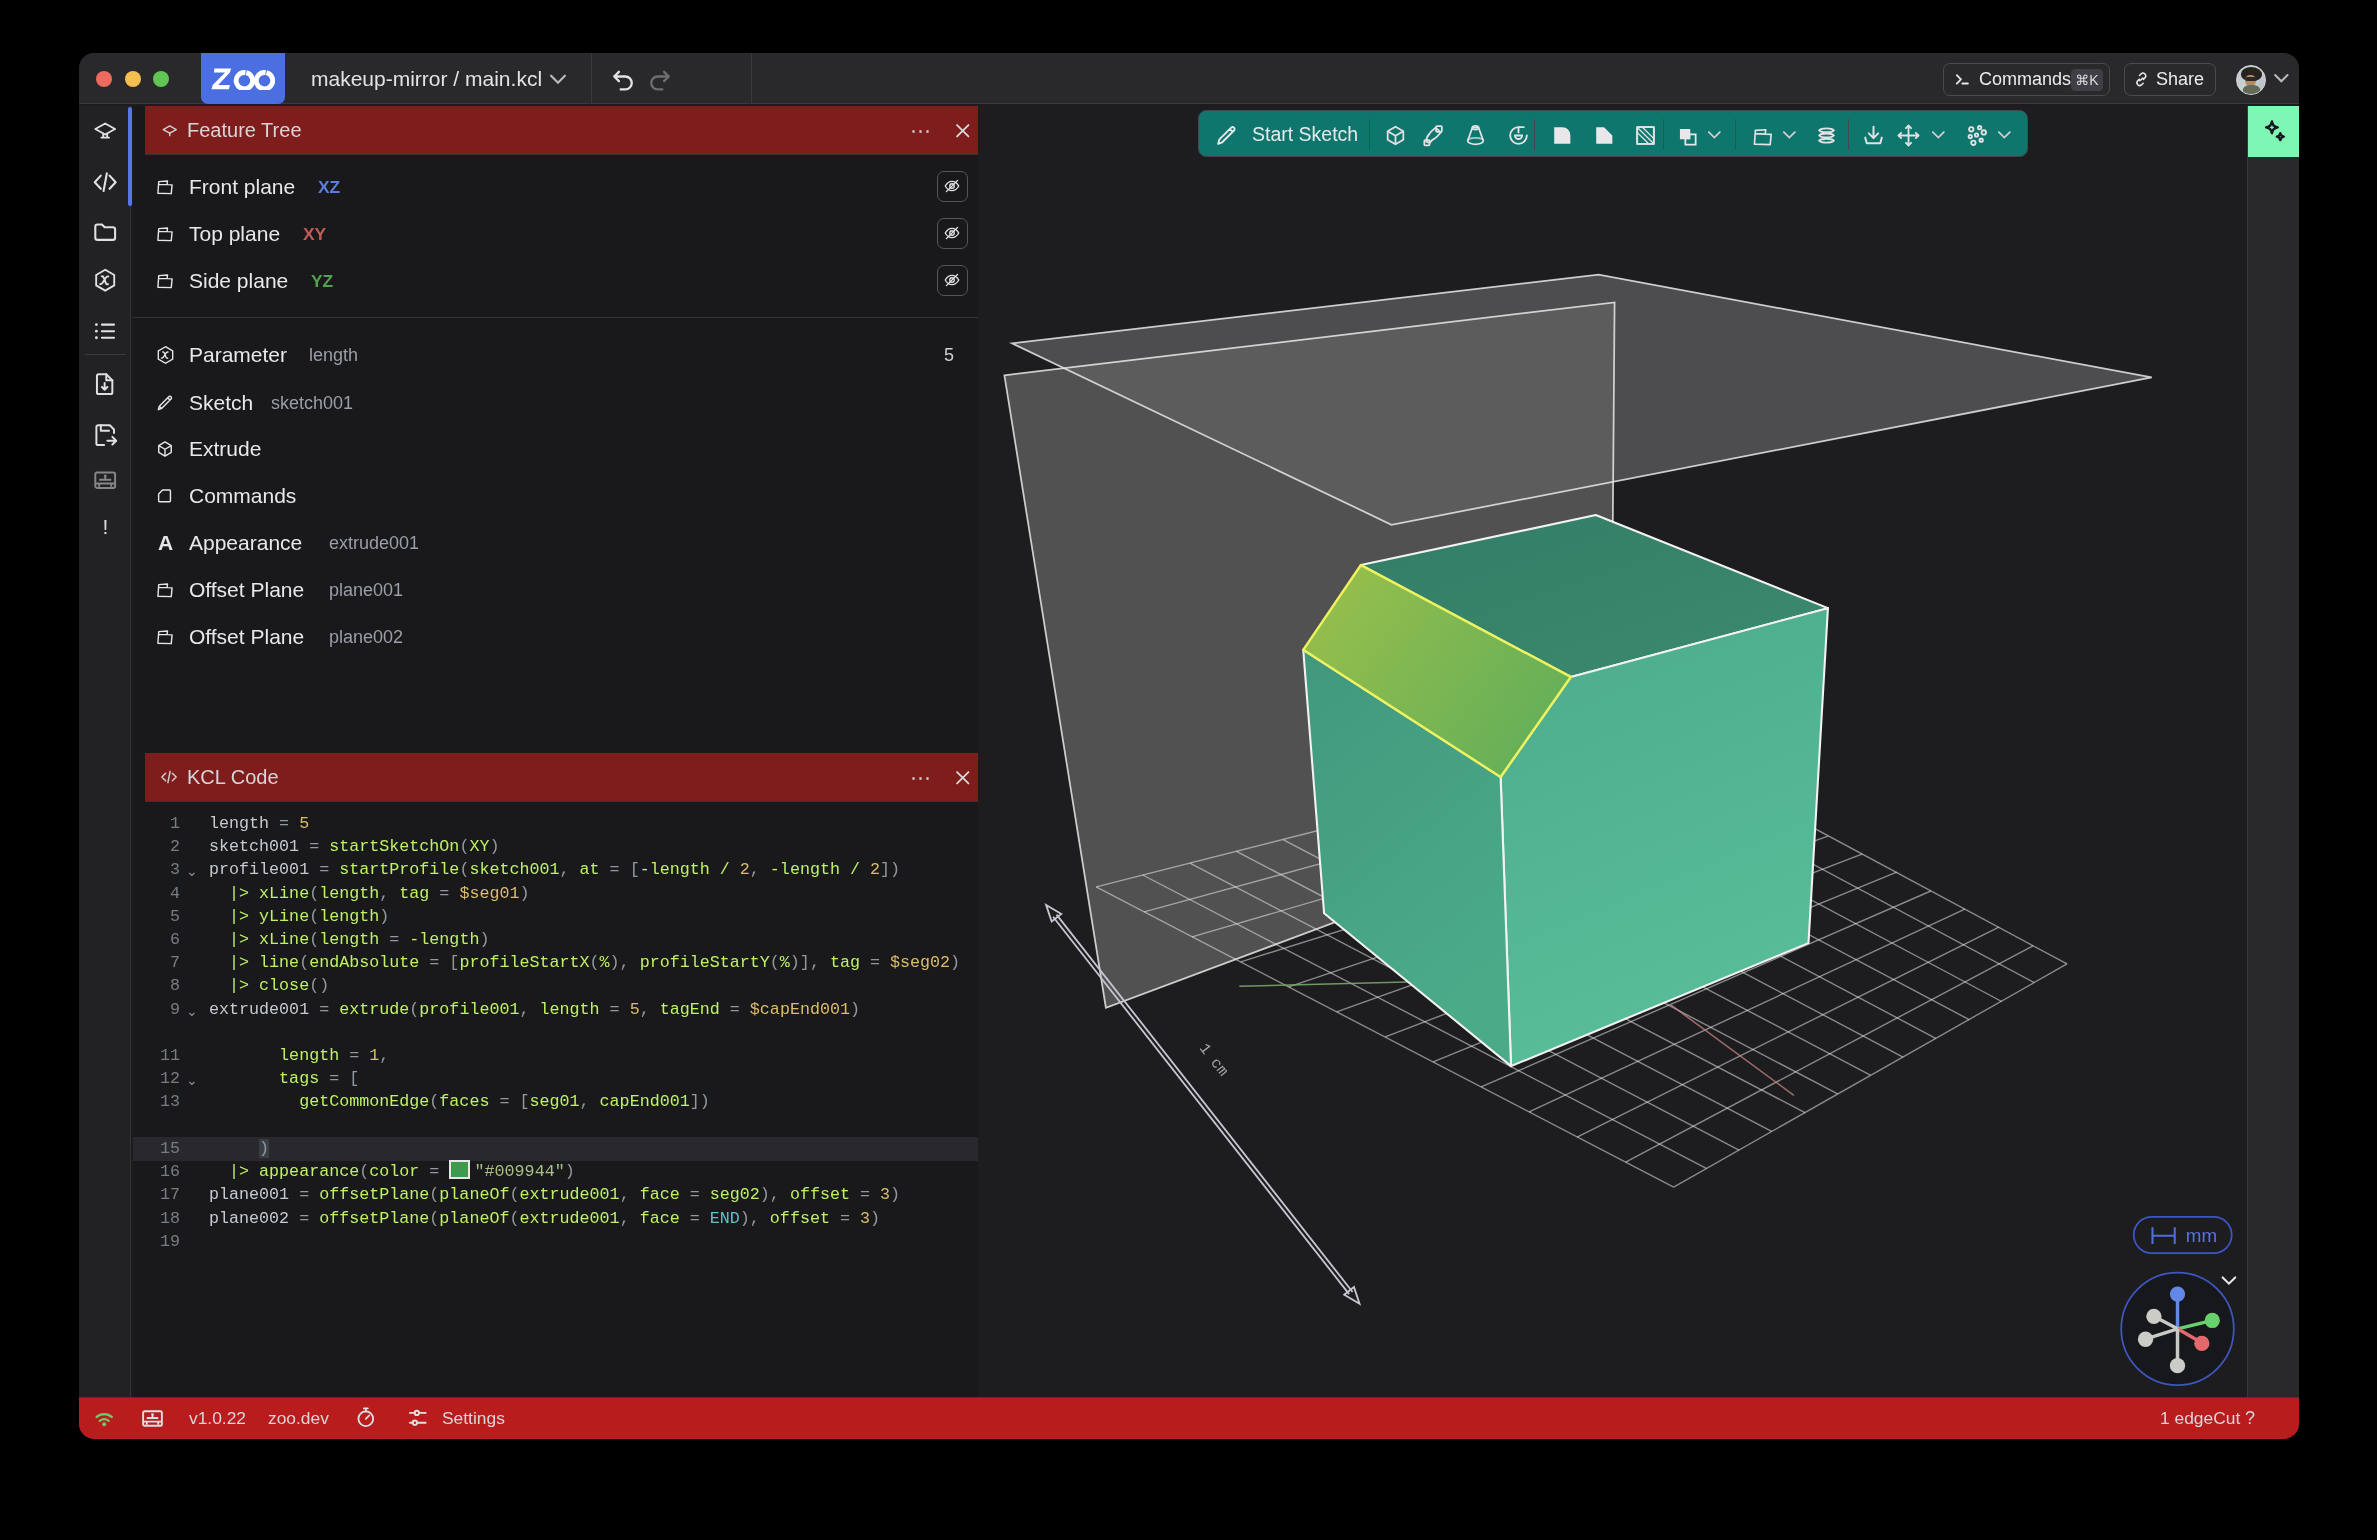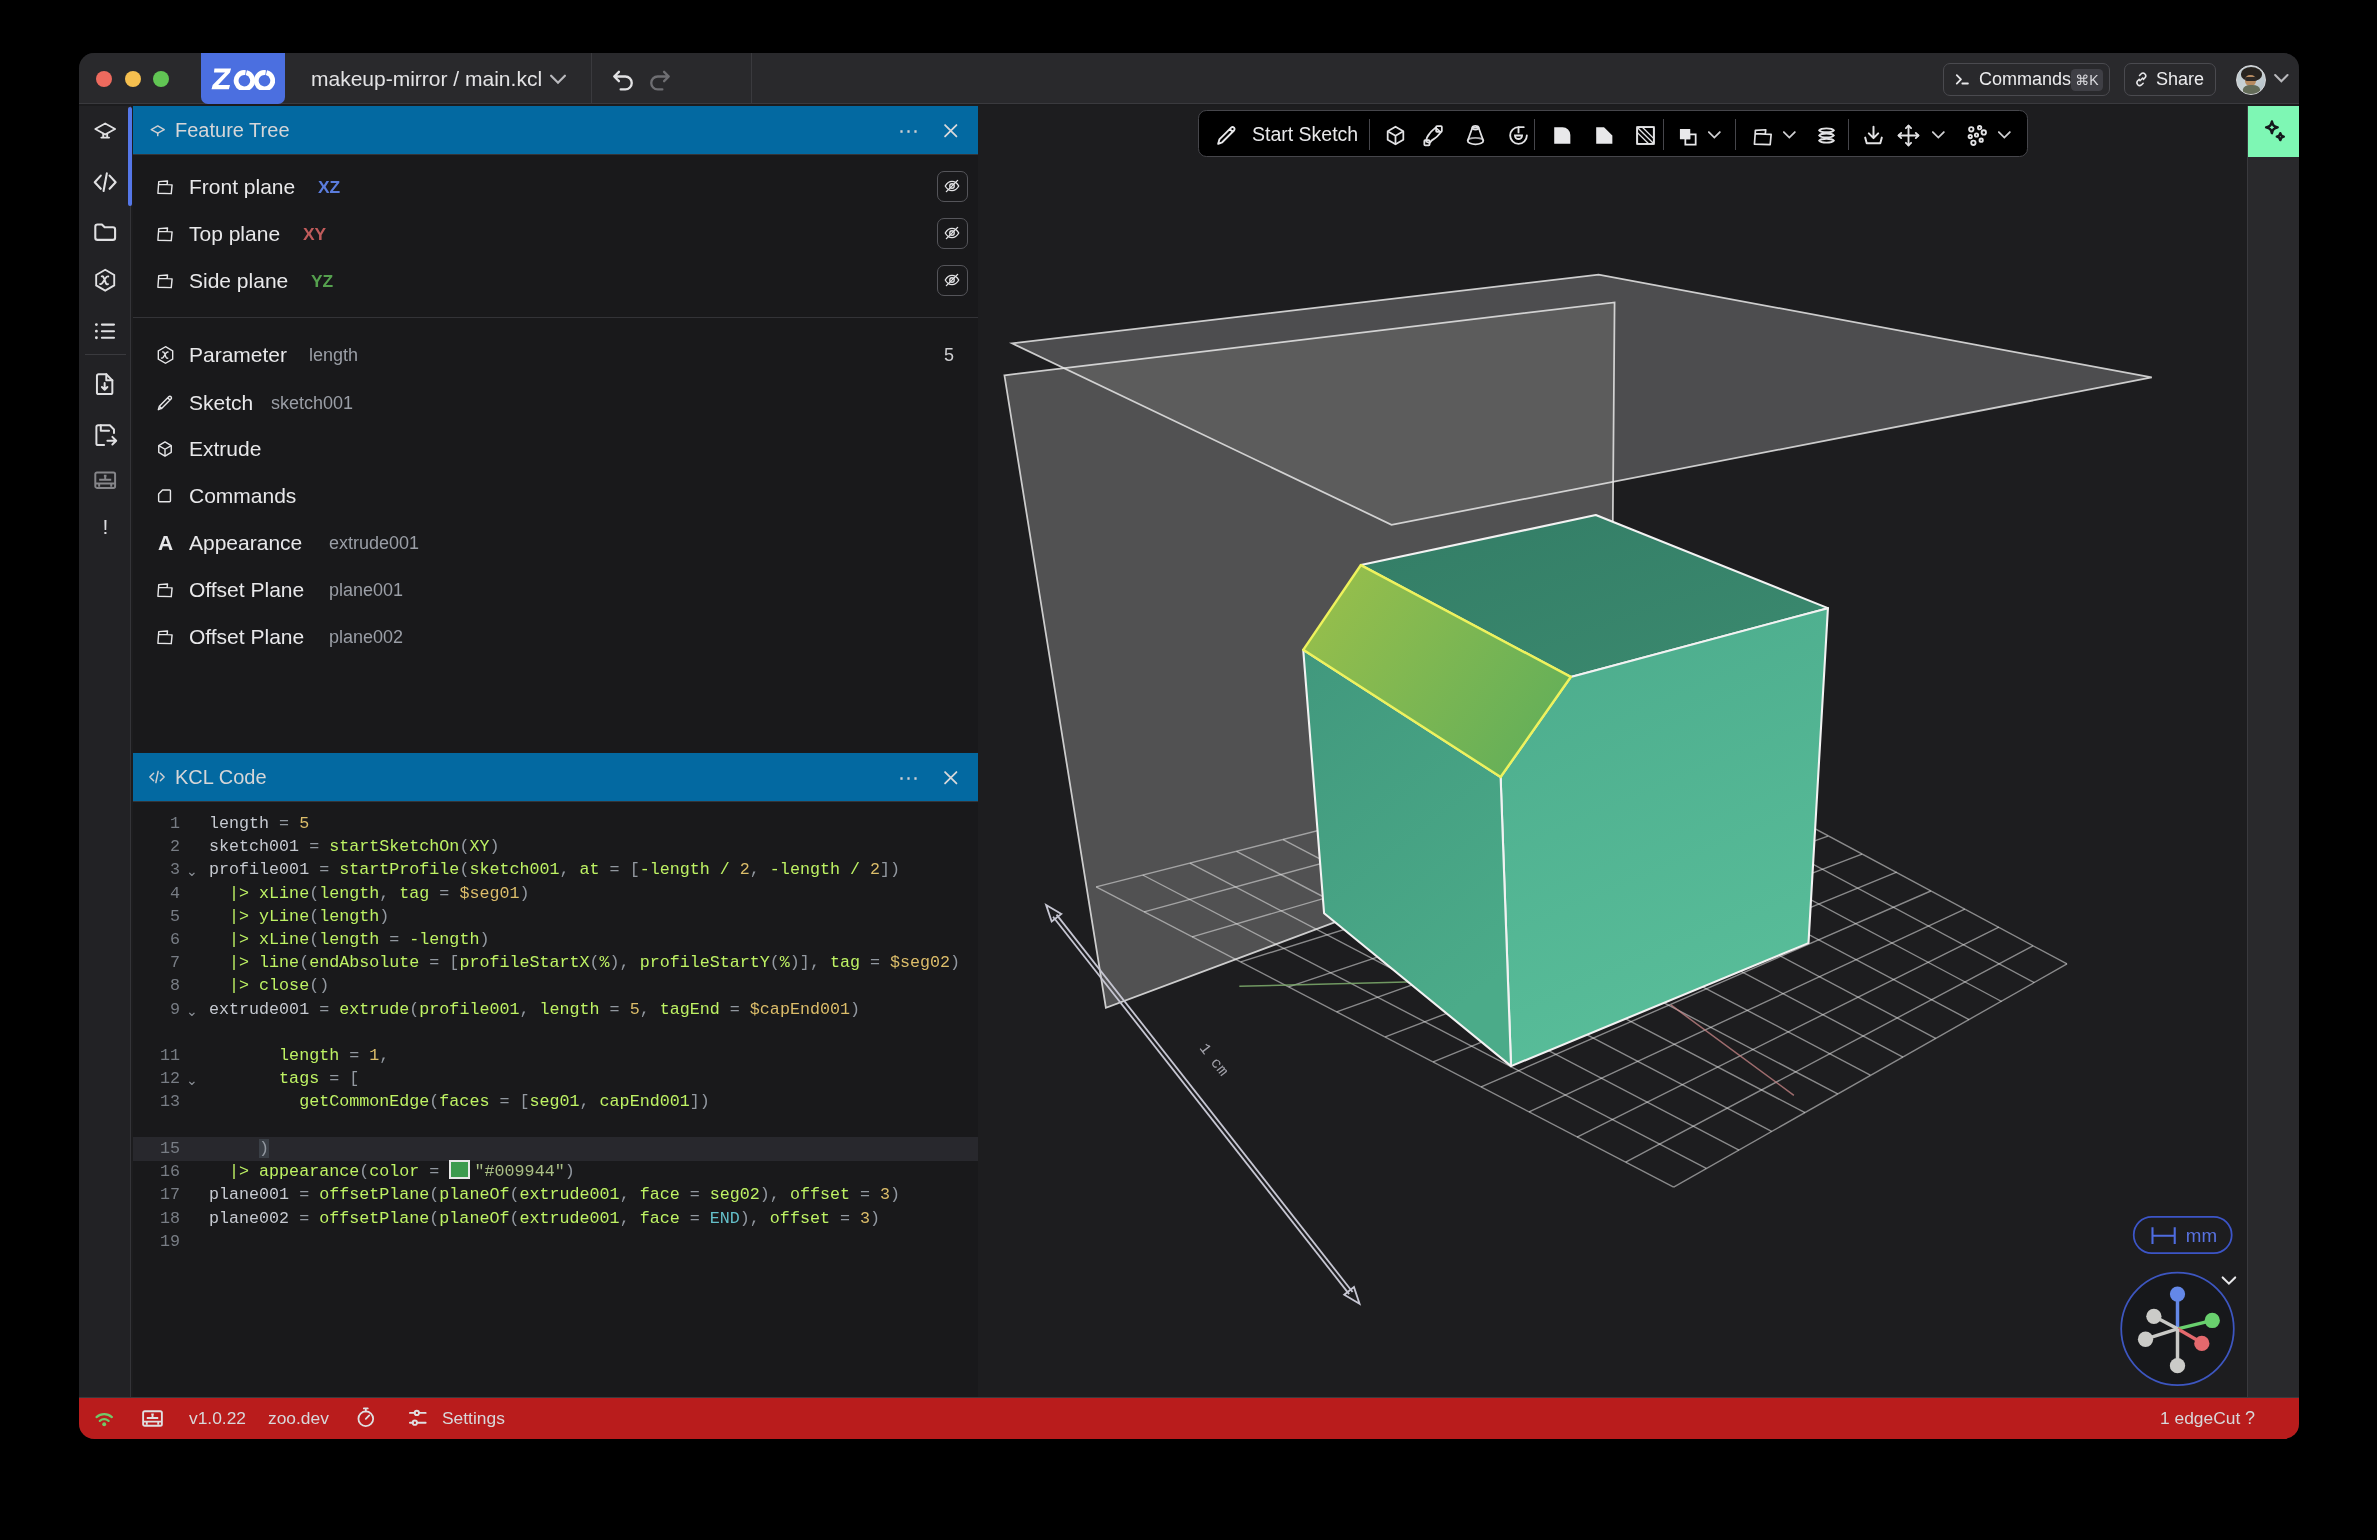--- a/index.html
+++ b/index.html
@@ -10,21 +10,21 @@
 .tl{position:absolute;top:18px;width:16px;height:16px;border-radius:50%}
 #zoologo{position:absolute;left:122px;top:0;width:84px;height:51px;background:#4B6FE0;border-radius:0 0 7px 7px;display:flex;align-items:center;justify-content:center}
 #projname{position:absolute;left:232px;top:0;height:51px;line-height:51px;font-size:21px;color:#e3e3e5}
 .vsep{position:absolute;top:0;width:1.4px;height:51px;background:#3a3a3e}
 #rail{position:absolute;left:0;top:53px;width:52px;height:1292px;background:#222225;border-right:1.4px solid #343438}
 #panelcol{position:absolute;left:54px;top:53px;width:845px;height:1292px;background:#1a1a1c}
 #viewport{position:absolute;left:899px;top:53px;width:1269px;height:1292px;background:#1d1d1f}
 #rightrail{position:absolute;left:2168px;top:53px;width:52px;height:1292px;background:#29292c;border-left:1.4px solid #3a3a3e}
 #statusbar{position:absolute;left:0;top:1344px;width:100%;height:42px;background:#b91c1c;border-top:1.4px solid #3a3a3e}
 .panel{position:absolute;left:0;width:845px;background:#19191b}
-.phead{position:absolute;left:0;top:0;width:100%;height:49px;background:#0369a1;border-bottom:1.4px solid #343438}
+.phead{position:absolute;left:12px;top:0;width:100%;height:49px;background:#7f1d1d;border-bottom:1.4px solid #343438}
 .ptitle{position:absolute;top:0;height:49px;line-height:49px;font-size:20px;color:#d6d6d8}
 .hbtn{position:absolute;top:0;height:49px;line-height:49px;color:#cfcfd2}
 .eyebtn{position:absolute;left:804px;width:31px;height:31px;border:1.4px solid #55555a;border-radius:7px}
 .treerow{position:absolute;left:0;width:100%;height:47px}
 .ticon{position:absolute;left:22px;top:50%;transform:translateY(-50%)}
 .tname{position:absolute;left:56px;top:50%;transform:translateY(-50%);font-size:21px;color:#e8e8ea;white-space:nowrap}
 .tsub{position:absolute;top:50%;transform:translateY(-50%);font-size:18px;color:#9a9ea6;white-space:nowrap}
 #code{position:absolute;left:0;top:54px;width:100%;height:592px;font-family:"Liberation Mono",monospace;font-size:16.7px;color:#c6cad1}
 .cl{position:absolute;left:0;width:100%;height:23.6px;line-height:23.6px;white-space:pre}
 .lnum{position:absolute;left:0;width:47px;text-align:right;color:#787d85;font-family:"Liberation Mono",monospace}
@@ -369,21 +369,21 @@
 <line x1="1726" y1="1759" x2="1726" y2="1809" stroke="#c9c9c6"></line>
 </g>
 <circle cx="1726" cy="1709" r="11" fill="#6488e8"></circle>
 <circle cx="1776" cy="1747" r="11" fill="#69d06e"></circle>
 <circle cx="1761" cy="1780" r="11" fill="#e4696d"></circle>
 <circle cx="1692" cy="1741" r="11" fill="#cbcbc8"></circle>
 <circle cx="1680" cy="1774" r="11" fill="#cbcbc8"></circle>
 <circle cx="1726" cy="1812" r="11" fill="#cbcbc8"></circle>
 <path d="M1791 1685 L1800 1694 L1809 1685" stroke="#e8e8ea" stroke-width="3" fill="none" stroke-linecap="round"></path>
 </svg>
-<div class="abs" style="left:220px;top:3.5px;width:830px;height:47px;background:#000000;border:1.4px solid #46464b;border-radius:8.3px">
+<div class="abs" style="left:220px;top:3.5px;width:830px;height:47px;background:#0f766e;border:1.4px solid #46464b;border-radius:8.3px">
 <svg class="abs" style="left:15.3px;top:12.5px" width="25" height="25" viewBox="0 0 24 24">
           <path d="M4 20 L5.2 15.8 L16.5 4.5 A 1.9 1.9 0 0 1 19.2 7.2 L7.9 18.5 Z M15.2 5.8 L17.9 8.5" stroke="#e8e8ea" stroke-width="1.8" fill="none" stroke-linejoin="round" stroke-linecap="round"></path>
         </svg>
 <div class="abs" style="left:53px;top:0;height:47px;line-height:47px;font-size:19.5px;color:#e8e8ea">Start Sketch</div>
 <div class="abs" style="left:170px;top:8.3px;width:1.4px;height:31px;background:#46464b"></div>
 <svg class="abs" style="left:184px;top:12.5px" width="25" height="25" viewBox="0 0 24 24">
           <g stroke="#e2e2e4" stroke-width="1.7" fill="none" stroke-linejoin="round">
             <path d="M12 3.5 L19.5 8 V16 L12 20.5 L4.5 16 V8 Z"></path>
             <path d="M4.5 8 L12 12.3 L19.5 8 M12 12.3 V20.5"></path>
           </g>

